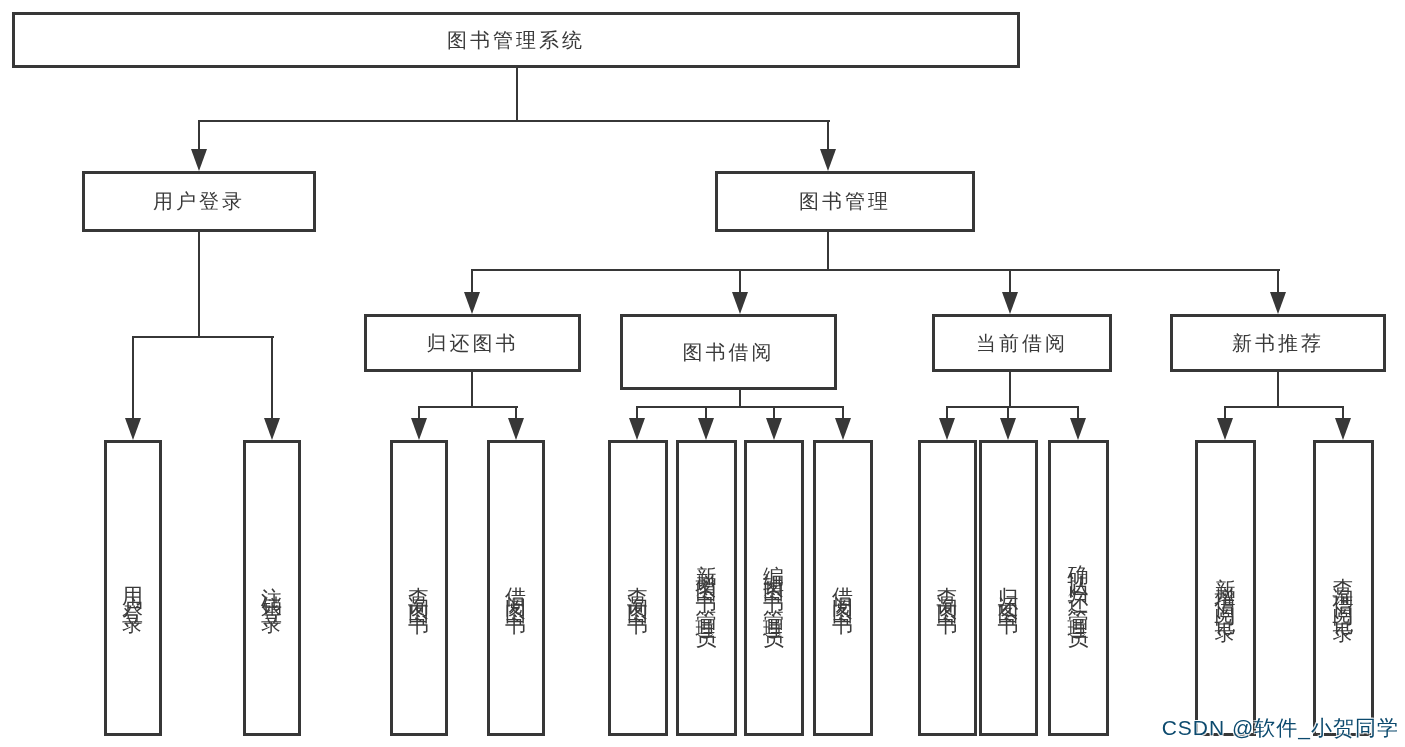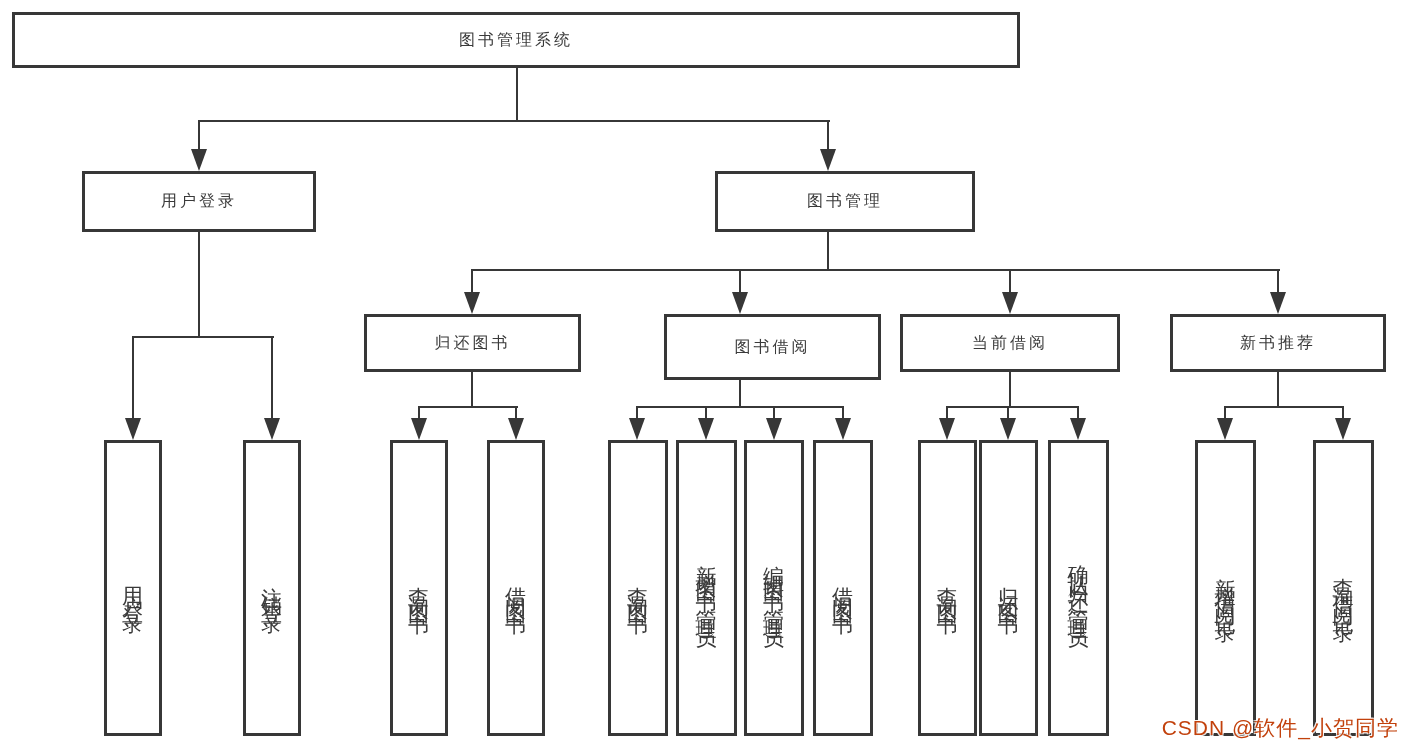--- a/index.html
+++ b/index.html
@@ -5,35 +5,35 @@
   html,body{margin:0;padding:0;background:#ffffff;}
   #stage{
     position:relative;width:1405px;height:747px;background:#ffffff;overflow:hidden;
     font-family:"Liberation Sans","DejaVu Sans",sans-serif;
   }
   .box{
     position:absolute;box-sizing:border-box;background:#ffffff;
     border:3px solid #373737;display:flex;align-items:center;justify-content:center;
     color:#3a3a3a;z-index:2;
   }
-  .h-box span{font-size:16px;letter-spacing:3px;white-space:nowrap;}
+  .h-box span{font-size:20px;letter-spacing:3px;white-space:nowrap;}
   .v-box span{
     writing-mode:vertical-rl;text-orientation:mixed;
     font-size:21px;letter-spacing:9px;line-height:1;white-space:nowrap;
   }
   .line{position:absolute;background:#373737;z-index:1;}
   .vl{width:2px;}
   .hl{height:2px;}
   .arrow{
     position:absolute;width:0;height:0;z-index:1;
     border-left:8px solid transparent;border-right:8px solid transparent;
     border-top:22px solid #373737;
   }
   .watermark{
-    position:absolute;z-index:5;font-size:21px;letter-spacing:1px;color:#c2410c;
+    position:absolute;z-index:5;font-size:21px;letter-spacing:1px;color:#0c4a6e;
     text-shadow:-1px -1px 0 rgba(255,255,255,.85),1px 1px 0 rgba(255,255,255,.85),
                 1px -1px 0 rgba(255,255,255,.85),-1px 1px 0 rgba(255,255,255,.85);
     white-space:nowrap;
   }
 </style>
 </head>
 <body>
 
 <div id="stage">
 
@@ -69,24 +69,24 @@
   <div class="line vl" style="left:739px;top:269px;height:25px"></div>
   <div class="arrow" style="left:732px;top:292px"></div>
   <div class="line vl" style="left:1009px;top:269px;height:25px"></div>
   <div class="arrow" style="left:1002px;top:292px"></div>
   <div class="line vl" style="left:1277px;top:269px;height:25px"></div>
   <div class="arrow" style="left:1270px;top:292px"></div>
 
   <div class="box h-box" style="left:364px;top:314px;width:217px;height:58px">
     <span>归还图书</span>
   </div>
-  <div class="box h-box" style="left:664px;top:314px;width:217px;height:66px">
+  <div class="box h-box" style="left:620px;top:314px;width:217px;height:76px">
     <span>图书借阅</span>
   </div>
-  <div class="box h-box" style="left:900px;top:314px;width:220px;height:58px">
+  <div class="box h-box" style="left:932px;top:314px;width:180px;height:58px">
     <span>当前借阅</span>
   </div>
   <div class="box h-box" style="left:1170px;top:314px;width:216px;height:58px">
     <span>新书推荐</span>
   </div>
 
   <div class="line vl" style="left:471px;top:372px;height:36px"></div>
   <div class="line hl" style="left:418px;top:406px;width:100px"></div>
   <div class="line vl" style="left:418px;top:406px;height:14px"></div>
   <div class="arrow" style="left:411px;top:418px"></div>

